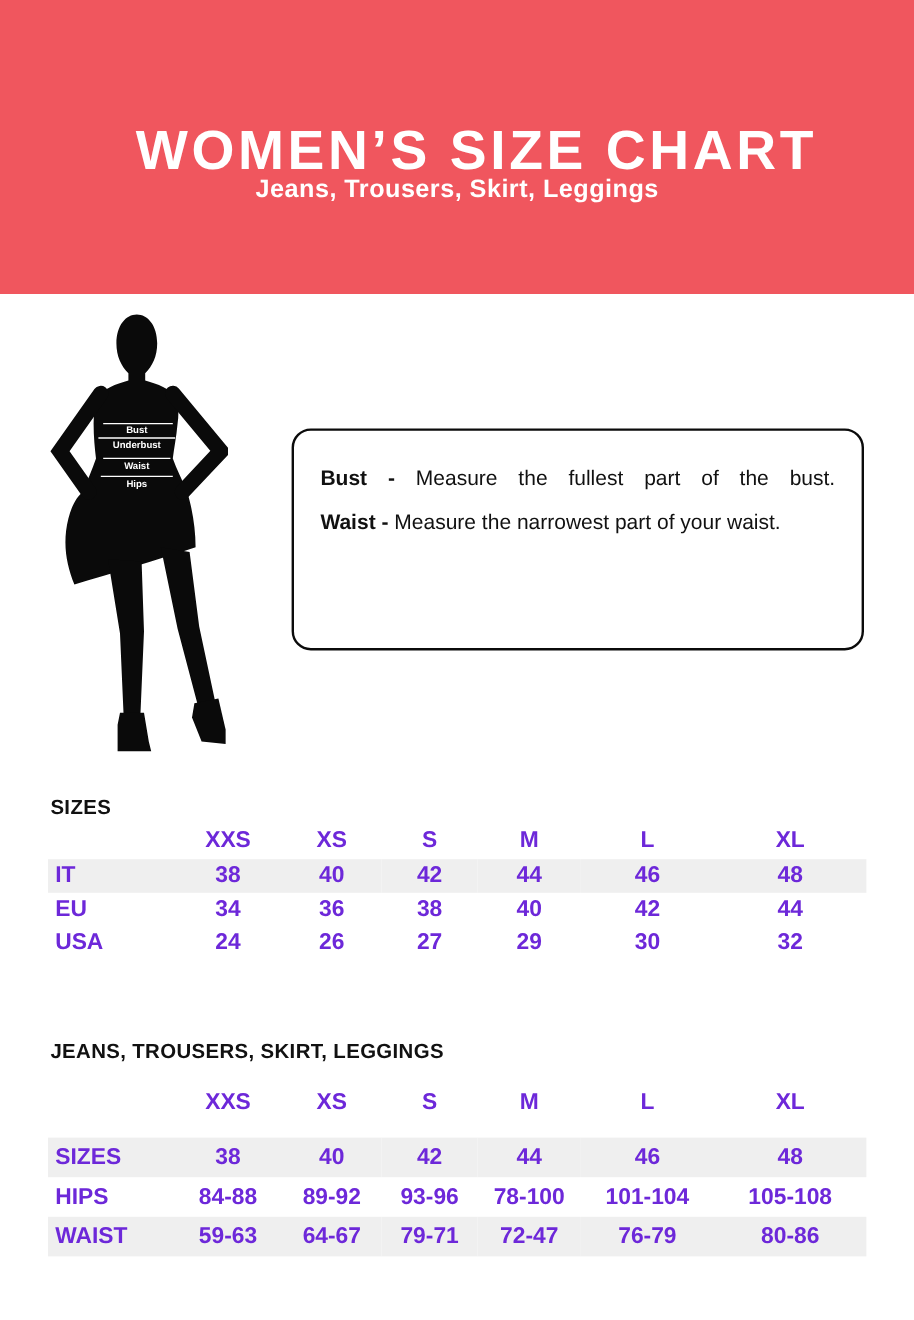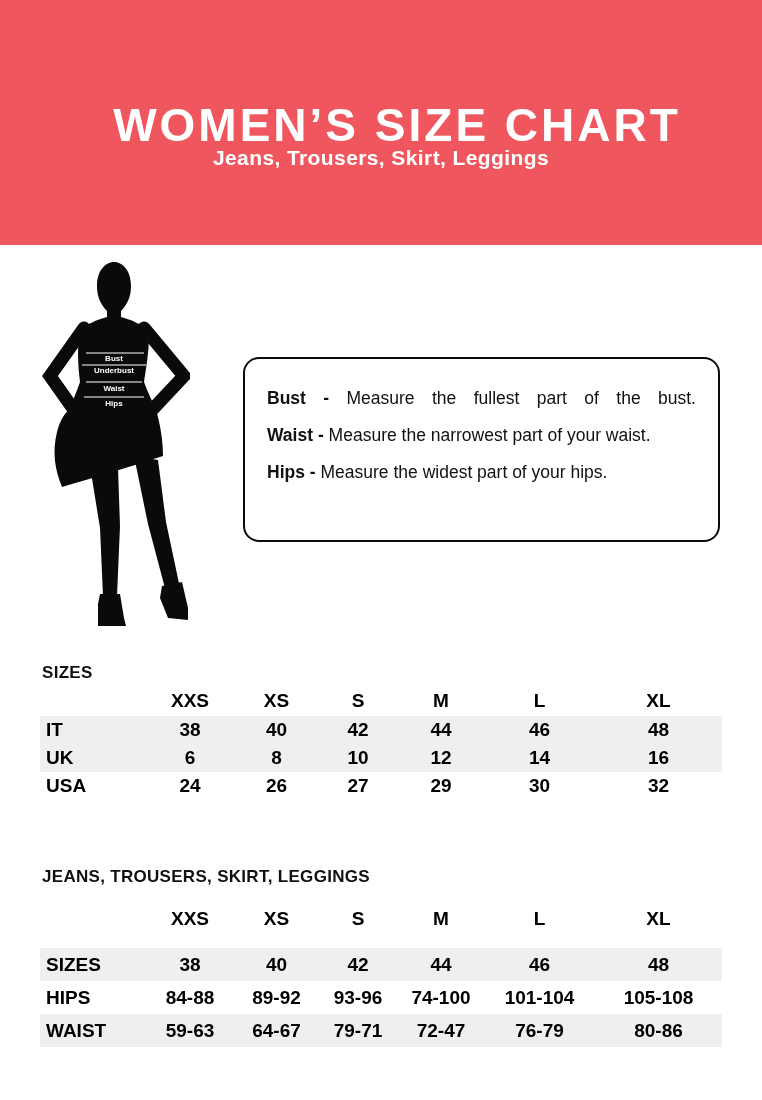--- a/index.html
+++ b/index.html
@@ -39,21 +39,21 @@
   .mline.justify{text-align:justify;text-align-last:justify;}
   
   .section-title{
     position:absolute;left:42px;margin:0;font-size:17px;font-weight:700;
     letter-spacing:.3px;color:#111;line-height:1;
   }
   #sizes-title{top:664px;}
   #garment-title{top:868px;}
   table{
     position:absolute;left:40px;width:682px;border-collapse:collapse;table-layout:fixed;
-    font-size:19px;font-weight:700;color:#000000;
+    font-size:19px;font-weight:700;color:#6d28d9;
   }
   #size-table{top:686px;}
   #garment-table{top:904px;}
   th,td{padding:0;text-align:center;vertical-align:middle;font-weight:700;}
   th.label-col{text-align:left;padding-left:6px;margin-left:24px;}
   #size-table thead th{height:26px;padding:2px 0;}
   #size-table tbody th,#size-table tbody td{height:28px;}
   #garment-table thead th{height:20px;padding:4px 0 18px 0;}
   #garment-table tbody th,#garment-table tbody td{height:33px;}
   tr.stripe th,tr.stripe td{background:var(--stripe);}
@@ -103,25 +103,20 @@
     <p class="mline justify">
       <b>Bust</b>
       <b>-</b>
       <span>Measure the fullest part of the bust.</span>
     </p>
     <p class="mline">
       <b>Waist</b>
       <b>-</b>
       <span>Measure the narrowest part of your waist.</span>
     </p>
-    <p class="mline">
-      <b>Hips</b>
-      <b>-</b>
-      <span>Measure the widest part of your hips.</span>
-    </p>
   </div>
 
   <h2 class="section-title" id="sizes-title">SIZES</h2>
   <table id="size-table">
     <colgroup>
       <col style="width:105px">
         <col style="width:90px">
         <col style="width:83px">
       <col style="width:80px">
         <col style="width:86px">
@@ -142,28 +137,28 @@
       <tbody>
         <tr class="stripe">
           <th class="label-col">IT</th>
           <td>38</td>
           <td>40</td>
           <td>42</td>
           <td>44</td>
           <td>46</td>
           <td>48</td>
         </tr>
-        <tr class="stripe">
-          <th class="label-col">UK</th>
-          <td>6</td>
-          <td>8</td>
-          <td>10</td>
-          <td>12</td>
-          <td>14</td>
-          <td>16</td>
+        <tr>
+          <th class="label-col">EU</th>
+          <td>34</td>
+          <td>36</td>
+          <td>38</td>
+          <td>40</td>
+          <td>42</td>
+          <td>44</td>
         </tr>
         <tr>
           <th class="label-col">USA</th>
           <td>24</td>
           <td>26</td>
           <td>27</td>
           <td>29</td>
           <td>30</td>
           <td>32</td>
         </tr>
@@ -200,21 +195,21 @@
           <td>42</td>
           <td>44</td>
           <td>46</td>
           <td>48</td>
         </tr>
         <tr>
           <th class="label-col">HIPS</th>
           <td>84-88</td>
           <td>89-92</td>
           <td>93-96</td>
-          <td>74-100</td>
+          <td>78-100</td>
           <td>101-104</td>
           <td>105-108</td>
         </tr>
         <tr class="stripe">
           <th class="label-col">WAIST</th>
           <td>59-63</td>
           <td>64-67</td>
           <td>79-71</td>
           <td>72-47</td>
           <td>76-79</td>

